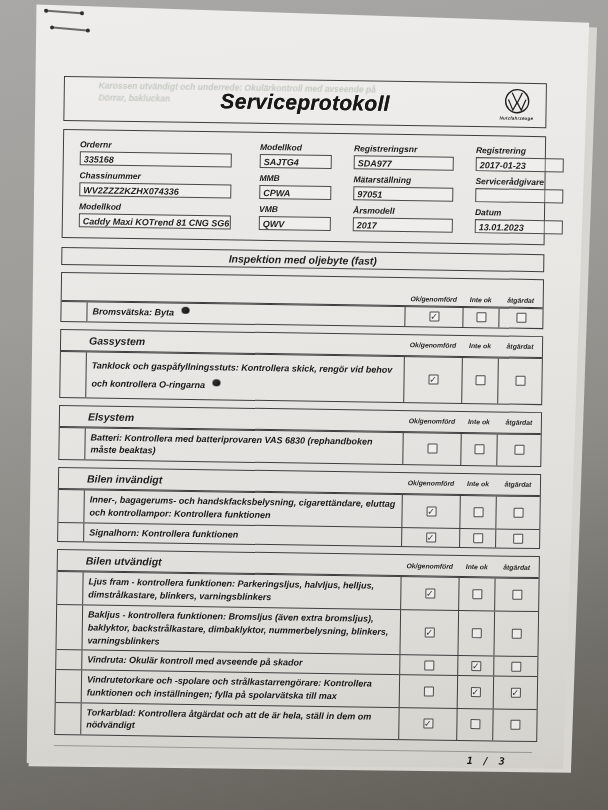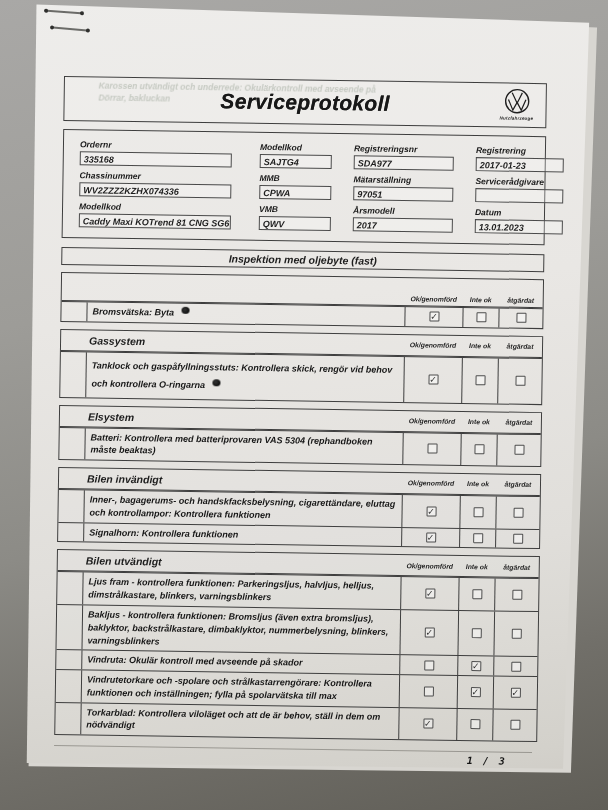--- a/index.html
+++ b/index.html
@@ -257,21 +257,21 @@
           </div>
           <div class="table box-border">
     <div class="thead">
       <div class="sec-title">Elsystem</div>
       <div class="col col-ok">Ok/genomförd</div>
       <div class="col col-inte">Inte ok</div>
       <div class="col col-atg">åtgärdat</div>
     </div>
   <div class="trow">
     <div class="gutcell"></div>
-    <div class="txt"><span class="t">Batteri: Kontrollera med batteriprovaren VAS 5304 (rephandboken måste beaktas)</span></div>
+    <div class="txt"><span class="t">Batteri: Kontrollera med batteriprovaren VAS 6830 (rephandboken måste beaktas)</span></div>
     <div class="cbcell">
                 <span class="cbox"></span>
               </div>
     <div class="cbcell">
                 <span class="cbox"></span>
               </div>
     <div class="cbcell">
                 <span class="cbox"></span>
               </div>
   </div>
@@ -364,21 +364,21 @@
               </div>
     <div class="cbcell">
                 <span class="cbox">✓</span>
               </div>
     <div class="cbcell">
                 <span class="cbox">✓</span>
               </div>
   </div>
             <div class="trow">
     <div class="gutcell"></div>
-    <div class="txt"><span class="t">Torkarblad: Kontrollera viloläget och att de är behov, ställ in dem om nödvändigt</span></div>
+    <div class="txt"><span class="t">Torkarblad: Kontrollera åtgärdat och att de är hela, ställ in dem om nödvändigt</span></div>
     <div class="cbcell">
                 <span class="cbox">✓</span>
               </div>
     <div class="cbcell">
                 <span class="cbox"></span>
               </div>
     <div class="cbcell">
                 <span class="cbox"></span>
               </div>
   </div>

